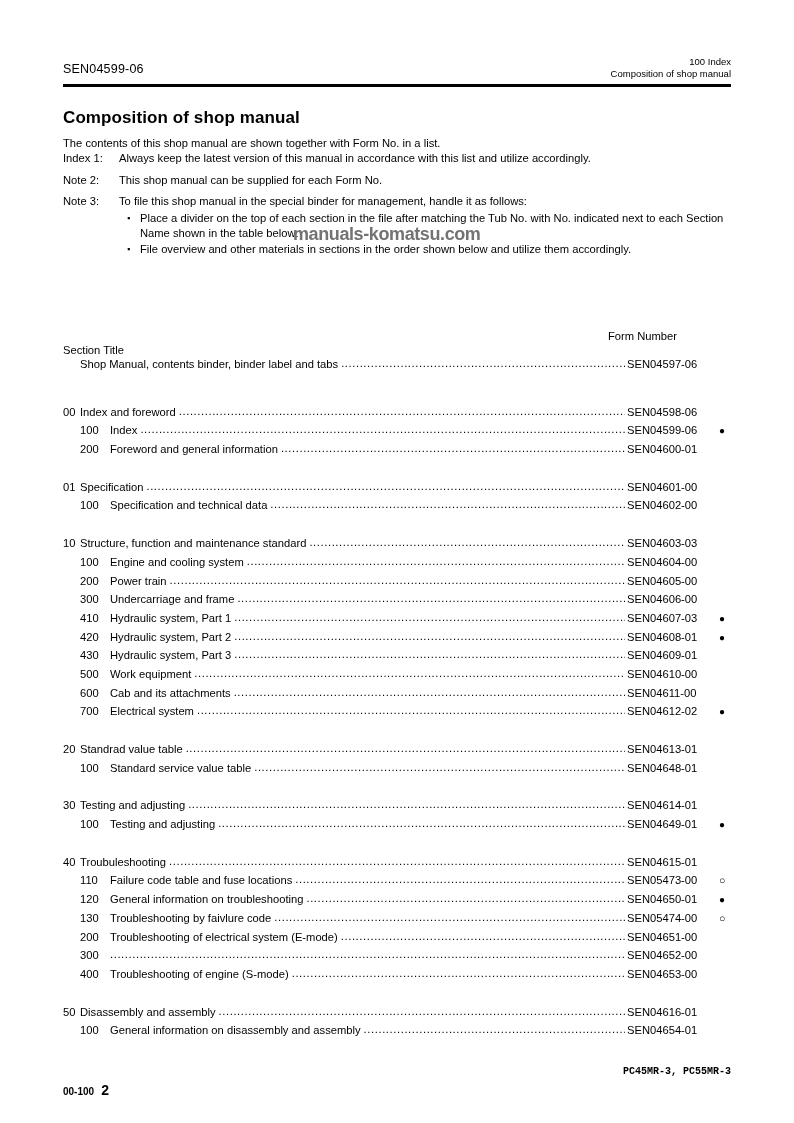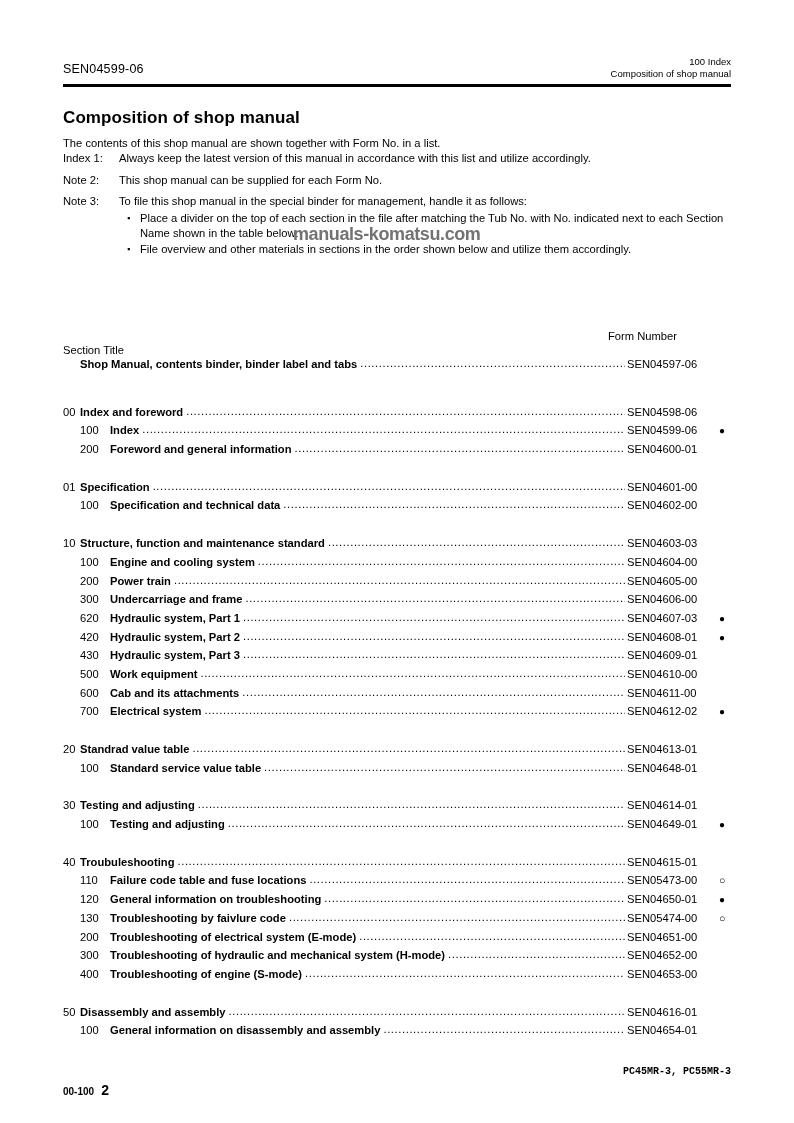--- a/index.html
+++ b/index.html
@@ -167,21 +167,20 @@
   .toc-row.level1 .num {
     flex: 0 0 30px;
   }
   .toc-row .num {
     text-align: left;
     margin-top: 20px;
   }
   .toc-row .label {
     flex: 0 0 auto;
     padding-right: 3px;
-    font-weight: bold;
   }
   .toc-row .leader {
     flex: 1 1 auto;
     overflow: hidden;
     height: 13px;
     position: relative;
   }
   .toc-row .leader::after {
     content: ".....................................................................................................................................................................................................................";
     position: absolute;
@@ -357,21 +356,21 @@
           <div class="mark"></div>
         </div>
         <div class="toc-row level1">
           <div class="num">300</div>
           <div class="label">Undercarriage and frame</div>
           <div class="leader"></div>
           <div class="form">SEN04606-00</div>
           <div class="mark"></div>
         </div>
         <div class="toc-row level1">
-          <div class="num">620</div>
+          <div class="num">410</div>
           <div class="label">Hydraulic system, Part 1</div>
           <div class="leader"></div>
           <div class="form">SEN04607-03</div>
           <div class="mark">●</div>
         </div>
         <div class="toc-row level1">
           <div class="num">420</div>
           <div class="label">Hydraulic system, Part 2</div>
           <div class="leader"></div>
           <div class="form">SEN04608-01</div>
@@ -466,21 +465,20 @@
         </div>
         <div class="toc-row level1">
           <div class="num">200</div>
           <div class="label">Troubleshooting of electrical system (E-mode)</div>
           <div class="leader"></div>
           <div class="form">SEN04651-00</div>
           <div class="mark"></div>
         </div>
         <div class="toc-row level1">
           <div class="num">300</div>
-          <div class="label">Troubleshooting of hydraulic and mechanical system (H-mode)</div>
           <div class="leader"></div>
           <div class="form">SEN04652-00</div>
           <div class="mark"></div>
         </div>
         <div class="toc-row level1">
           <div class="num">400</div>
           <div class="label">Troubleshooting of engine (S-mode)</div>
           <div class="leader"></div>
           <div class="form">SEN04653-00</div>
           <div class="mark"></div>

